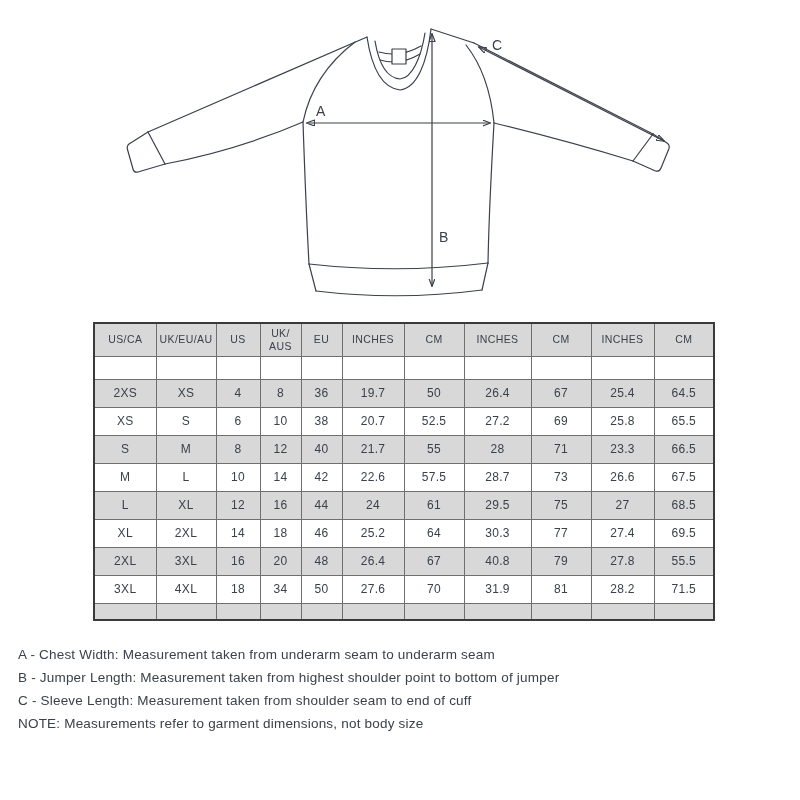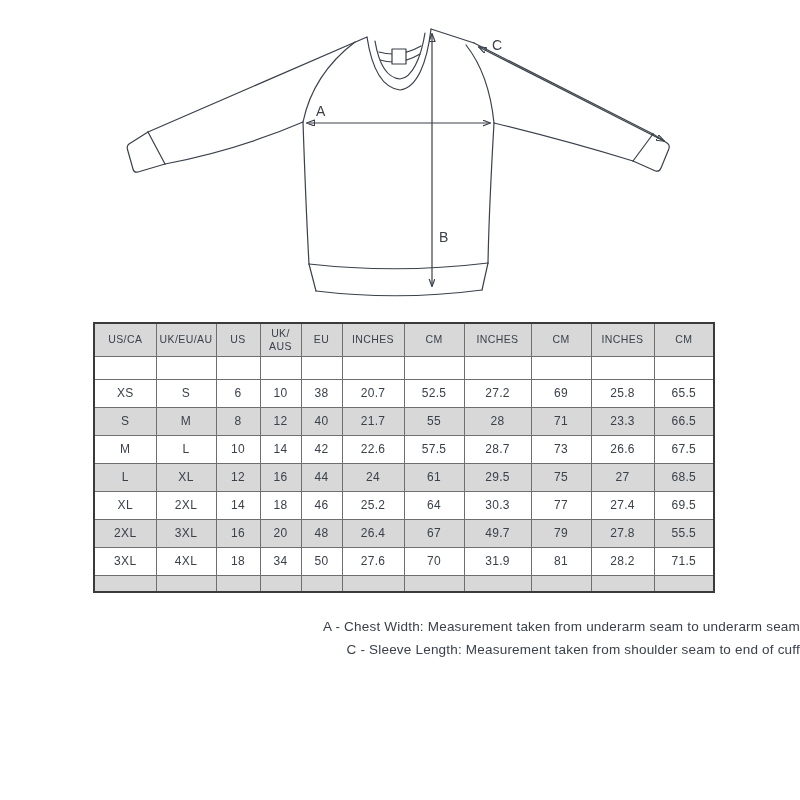--- a/index.html
+++ b/index.html
@@ -51,23 +51,24 @@
   }
   .size-table tbody td{
     height:28px;font-size:12px;letter-spacing:0.3px;
   }
   .size-table tr.spacer td{height:23px;background:#ffffff;}
   .size-table tr.filler td{height:17px;}
   .size-table tr.shade td{background:var(--shade);}
 
   
   .footnotes{
-    margin-top:22px;text-align:right;
+    margin-top:22px;text-align:left;
     font-size:13.5px;line-height:23px;color:var(--ink);
     letter-spacing:0.2px;
+    margin-left:18px;
   }
 </style>
 </head>
 <body>
 
 <div class="page">
 
   <svg class="diagram" viewBox="0 0 800 312">
     <defs>
       <marker id="arrow" markerWidth="9" markerHeight="8" refX="7.5" refY="3" orient="auto-start-reverse" markerUnits="userSpaceOnUse">
@@ -151,20 +152,33 @@
           <td></td>
           <td></td>
           <td></td>
           <td></td>
           <td></td>
           <td></td>
           <td></td>
           <td></td>
           <td></td>
         </tr>
+        <tr class="shade">
+          <td>2XS</td>
+          <td>XS</td>
+          <td>4</td>
+          <td>8</td>
+          <td>36</td>
+          <td>19.7</td>
+          <td>50</td>
+          <td>26.4</td>
+          <td>67</td>
+          <td>25.4</td>
+          <td>64.5</td>
+        </tr>
         <tr>
           <td>XS</td>
           <td>S</td>
           <td>6</td>
           <td>10</td>
           <td>38</td>
           <td>20.7</td>
           <td>52.5</td>
           <td>27.2</td>
           <td>69</td>
@@ -224,21 +238,21 @@
           <td>69.5</td>
         </tr>
         <tr class="shade">
           <td>2XL</td>
           <td>3XL</td>
           <td>16</td>
           <td>20</td>
           <td>48</td>
           <td>26.4</td>
           <td>67</td>
-          <td>49.7</td>
+          <td>40.8</td>
           <td>79</td>
           <td>27.8</td>
           <td>55.5</td>
         </tr>
         <tr>
           <td>3XL</td>
           <td>4XL</td>
           <td>18</td>
           <td>34</td>
           <td>50</td>
@@ -260,16 +274,18 @@
           <td></td>
           <td></td>
           <td></td>
           <td></td>
         </tr>
       </tbody>
   </table>
 
   <div class="footnotes">
       <div>A - Chest Width: Measurement taken from underarm seam to underarm seam</div>
+      <div>B - Jumper Length: Measurement taken from highest shoulder point to bottom of jumper</div>
       <div>C - Sleeve Length: Measurement taken from shoulder seam to end of cuff</div>
+      <div>NOTE: Measurements refer to garment dimensions, not body size</div>
     </div>
 
 </div>
 
 </body></html>

